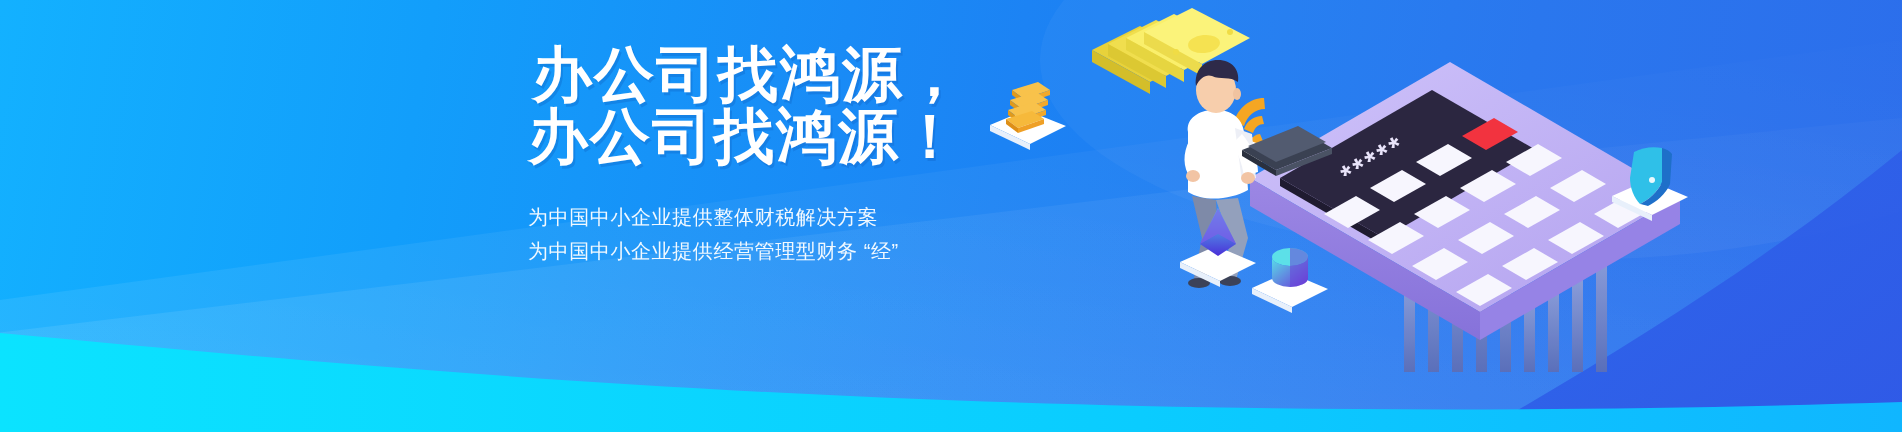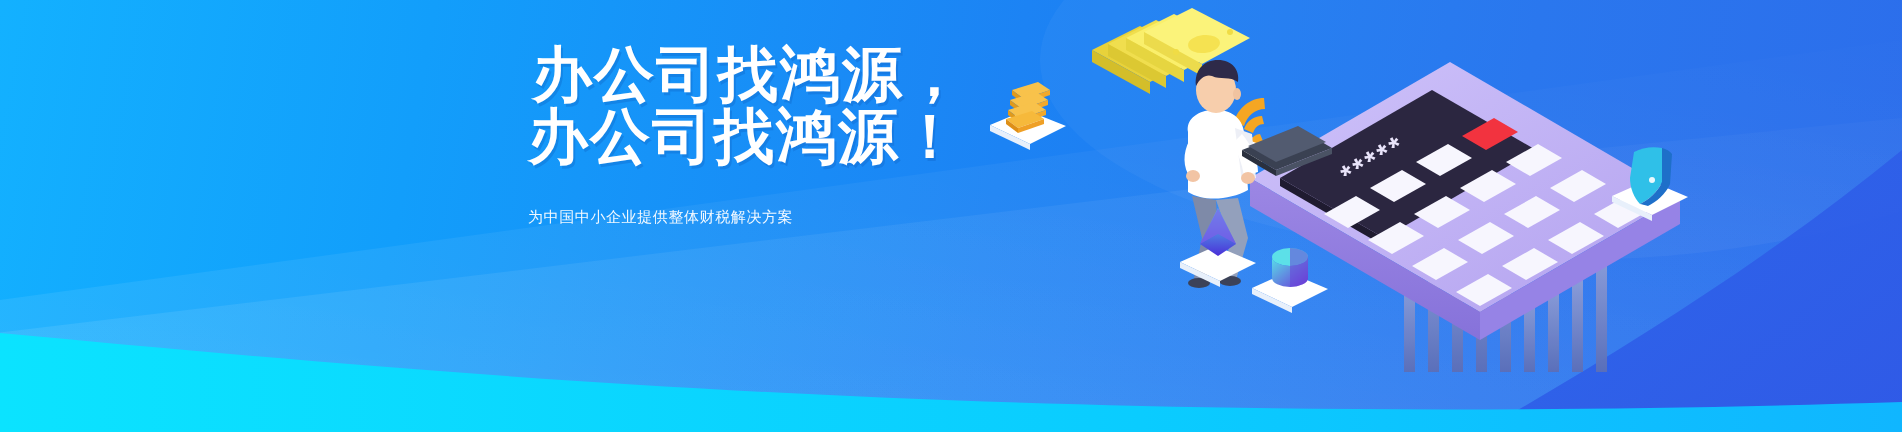--- a/index.html
+++ b/index.html
@@ -47,21 +47,21 @@
     white-space: nowrap;
   }
   .headline-line-1 { padding-left: 4px; }
   .headline-line-2 { padding-left: 0px; }
 
   .subcopy {
     margin-top: 32px;
   }
   .subline {
     color: #f2f9ff;
-    font-size: 15px;
+    font-size: 20px;
     line-height: 34px;
     letter-spacing: 0.6px;
     white-space: nowrap;
     font-weight: normal;
   }
 
   
   .illustration {
     position: absolute;
     left: 980px;
@@ -108,20 +108,21 @@
 
     <path d="M0,432 L0,333 C420,372 1020,430 1902,402 L1902,432 Z" fill="url(#gCyan)"></path>
   </svg>
 
   <div class="copy">
     <div class="headline headline-line-1">办公司找鸿源，</div>
     <div class="headline headline-line-2">办公司找鸿源！</div>
 
     <div class="subcopy">
       <div class="subline">为中国中小企业提供整体财税解决方案</div>
+      <div class="subline">为中国中小企业提供经营管理型财务 “经”</div>
     </div>
   </div>
 
   <div class="illustration">
     <svg width="740" height="432" viewBox="0 0 740 432" xmlns="http://www.w3.org/2000/svg">
       <defs>
         <linearGradient id="calcTop" x1="0" y1="0" x2="1" y2="1">
           <stop offset="0%" stop-color="#CFC3FA"></stop>
           <stop offset="100%" stop-color="#B3A2EF"></stop>
         </linearGradient>

